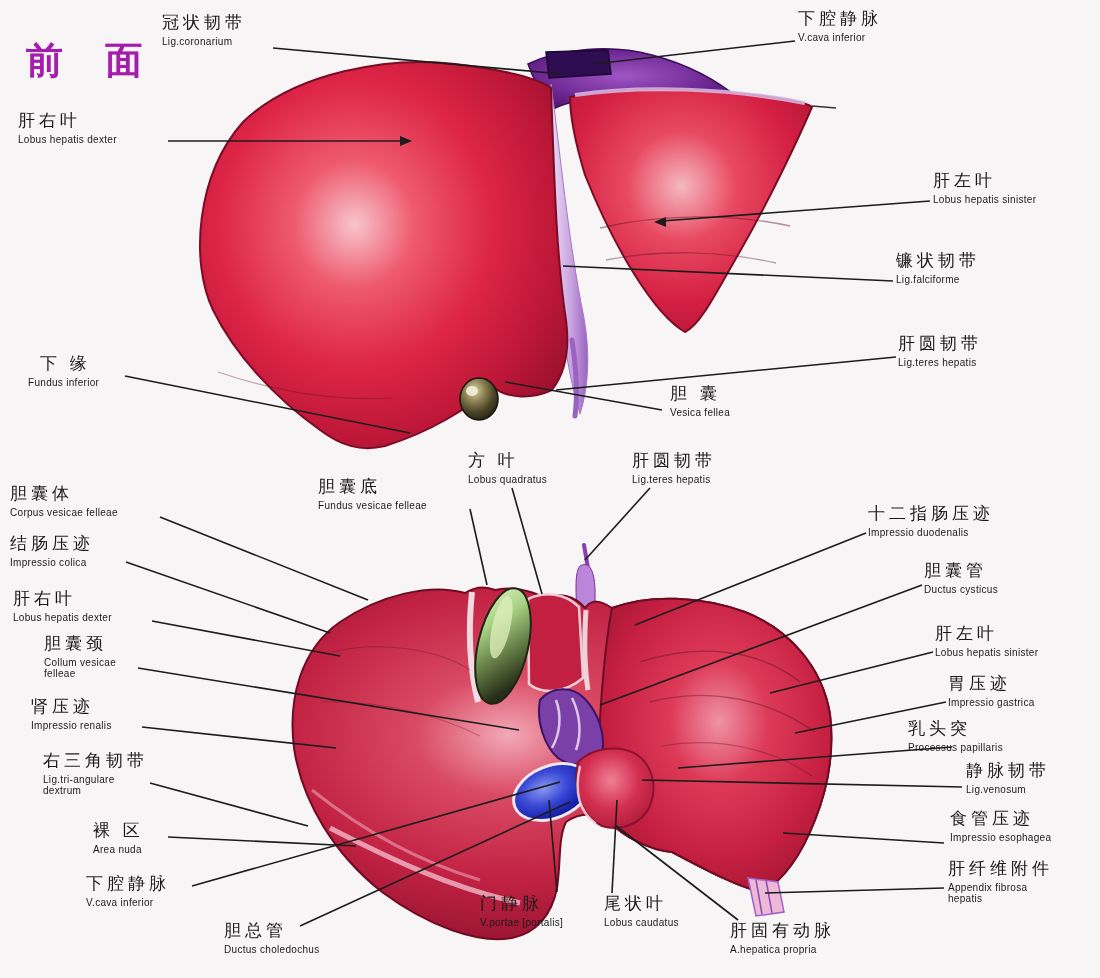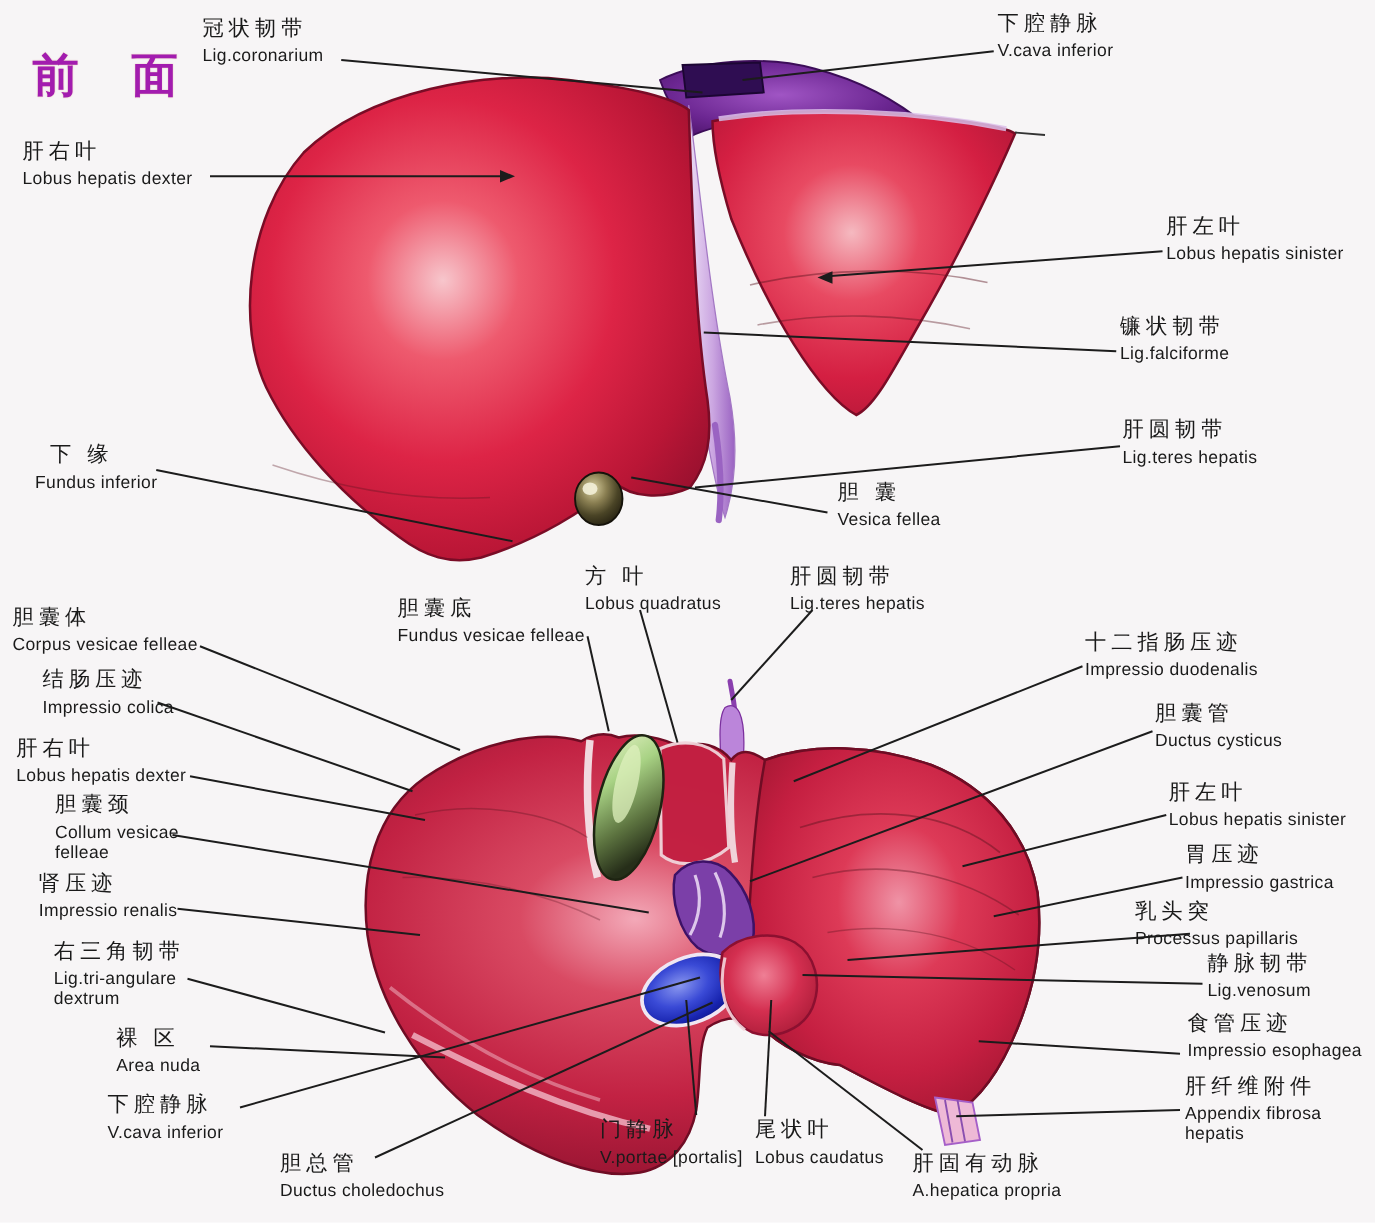--- a/index.html
+++ b/index.html
@@ -6,21 +6,21 @@
   body{font-family:"Liberation Sans","DejaVu Sans",sans-serif;}
   .stage{position:relative;width:1100px;height:978px;background:#f7f5f6;overflow:hidden;}
   .stage svg{position:absolute;left:0;top:0;}
   .view-title{
     position:absolute;color:#a21caf;font-size:37px;font-weight:bold;
     letter-spacing:16px;white-space:nowrap;line-height:1;
     text-shadow:0 0 1px rgba(191,47,40,.4);
   }
   .lbl{position:absolute;color:#1a1a1a;white-space:nowrap;line-height:1.15;}
   .lbl .zh{font-size:17px;font-weight:normal;letter-spacing:4px;}
-  .lbl .la{font-size:14px;letter-spacing:.3px;margin-top:3px;white-space:pre-line;}
+  .lbl .la{font-size:10px;letter-spacing:.3px;margin-top:3px;white-space:pre-line;}
 </style>
 </head>
 <body>
 
 <div class="stage">
 
   <svg width="1100" height="978" viewBox="0 0 1100 978">
     <defs>
       <radialGradient id="gA" cx="42%" cy="42%" r="75%">
         <stop offset="0%" stop-color="#f7c6cc"></stop>
@@ -288,21 +288,21 @@
   <div class="lbl" style="left:948px;top:859px">
     <div class="zh">肝纤维附件</div>
     <div class="la">Appendix fibrosa
 hepatis</div>
   </div>
 
   <div class="lbl" style="left:10px;top:484px">
     <div class="zh">胆囊体</div>
     <div class="la">Corpus vesicae felleae</div>
   </div>
-  <div class="lbl" style="left:34px;top:534px">
+  <div class="lbl" style="left:10px;top:534px">
     <div class="zh">结肠压迹</div>
     <div class="la">Impressio colica</div>
   </div>
   <div class="lbl" style="left:13px;top:589px">
     <div class="zh">肝右叶</div>
     <div class="la">Lobus hepatis dexter</div>
   </div>
   <div class="lbl" style="left:44px;top:634px">
     <div class="zh">胆囊颈</div>
     <div class="la">Collum vesicae

